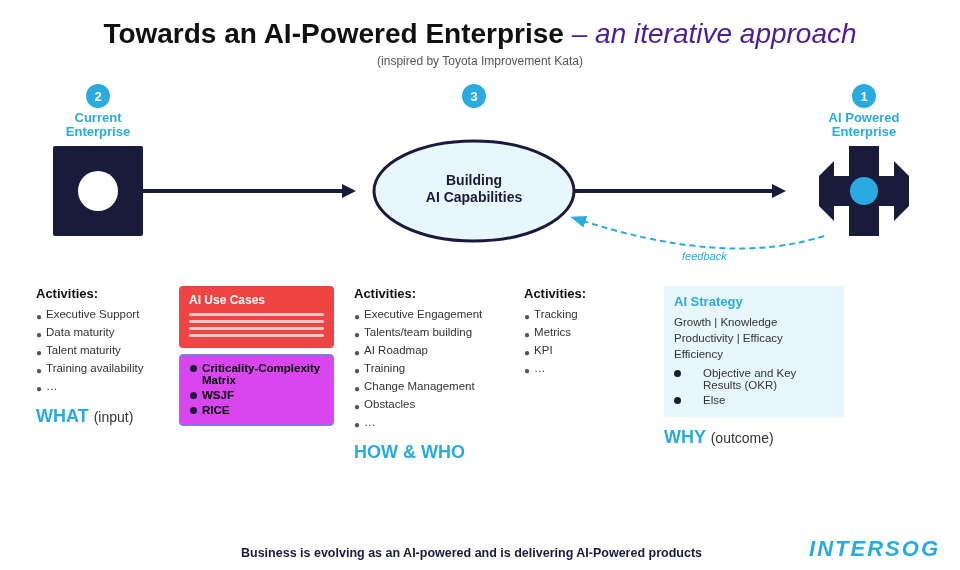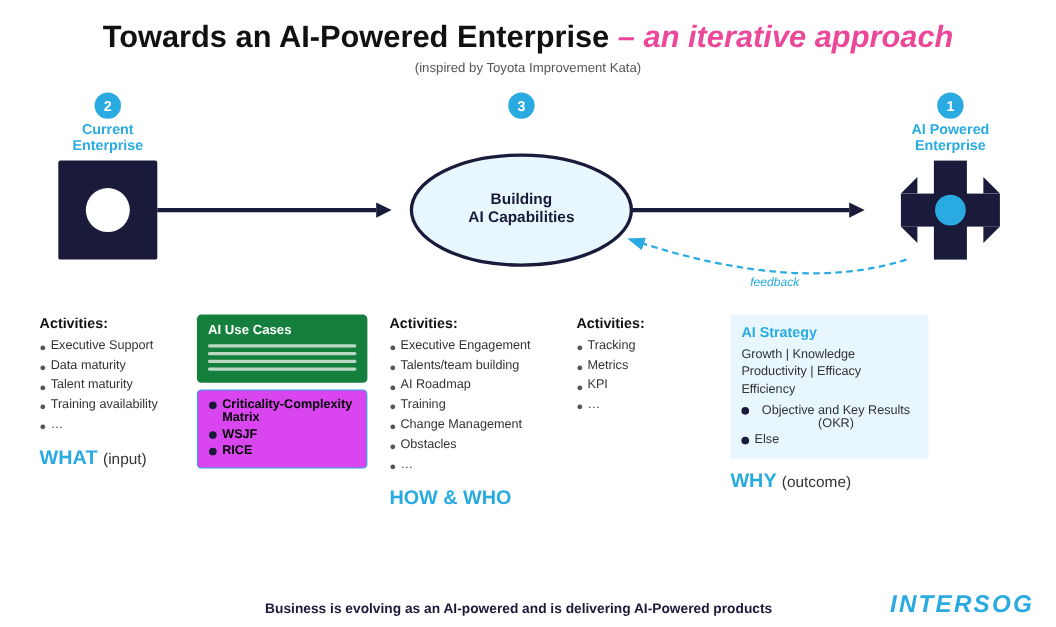--- a/index.html
+++ b/index.html
@@ -22,23 +22,23 @@
       text-align: center;
       margin-bottom: 4px;
     }
     .title-bold {
       font-size: 28px;
       font-weight: 900;
       color: #111;
     }
     .title-italic {
       font-size: 28px;
-      font-weight: 700;
+      font-weight: 400;
       font-style: italic;
-      color: #ec4899;
+      color: #4c1d95;
     }
     .subtitle {
       text-align: center;
       font-size: 12px;
       color: #555;
       margin-bottom: 10px;
     }
 
     .act-label {
       font-size: 13px;
@@ -59,21 +59,21 @@
     }
     .bullet {
       color: #555;
       font-size: 10px;
       margin-top: 3px;
       flex-shrink: 0;
     }
 
     
     .use-cases-box {
-      background: #15803d;
+      background: #ef4444;
       color: #fff;
       border-radius: 4px;
       padding: 7px 10px;
       font-size: 12px;
       font-weight: 700;
       margin-bottom: 6px;
     }
     .use-cases-lines {
       margin-top: 6px;
     }
@@ -129,23 +129,22 @@
       margin-bottom: 5px;
       line-height: 1.4;
     }
     .ai-strategy-items ul {
       list-style: none;
       margin-top: 5px;
     }
     .ai-strategy-items ul li {
       display: flex;
       align-items: flex-start;
-      gap: 5px;
+      gap: 22px;
       margin-bottom: 3px;
-      text-align: center;
     }
 
     
     .section-label {
       font-size: 18px;
       font-weight: 800;
       margin-top: 10px;
     }
     .label-blue { color: #29abe2; }
     .label-dark { color: #333; font-weight: 400; font-size: 14px; }

